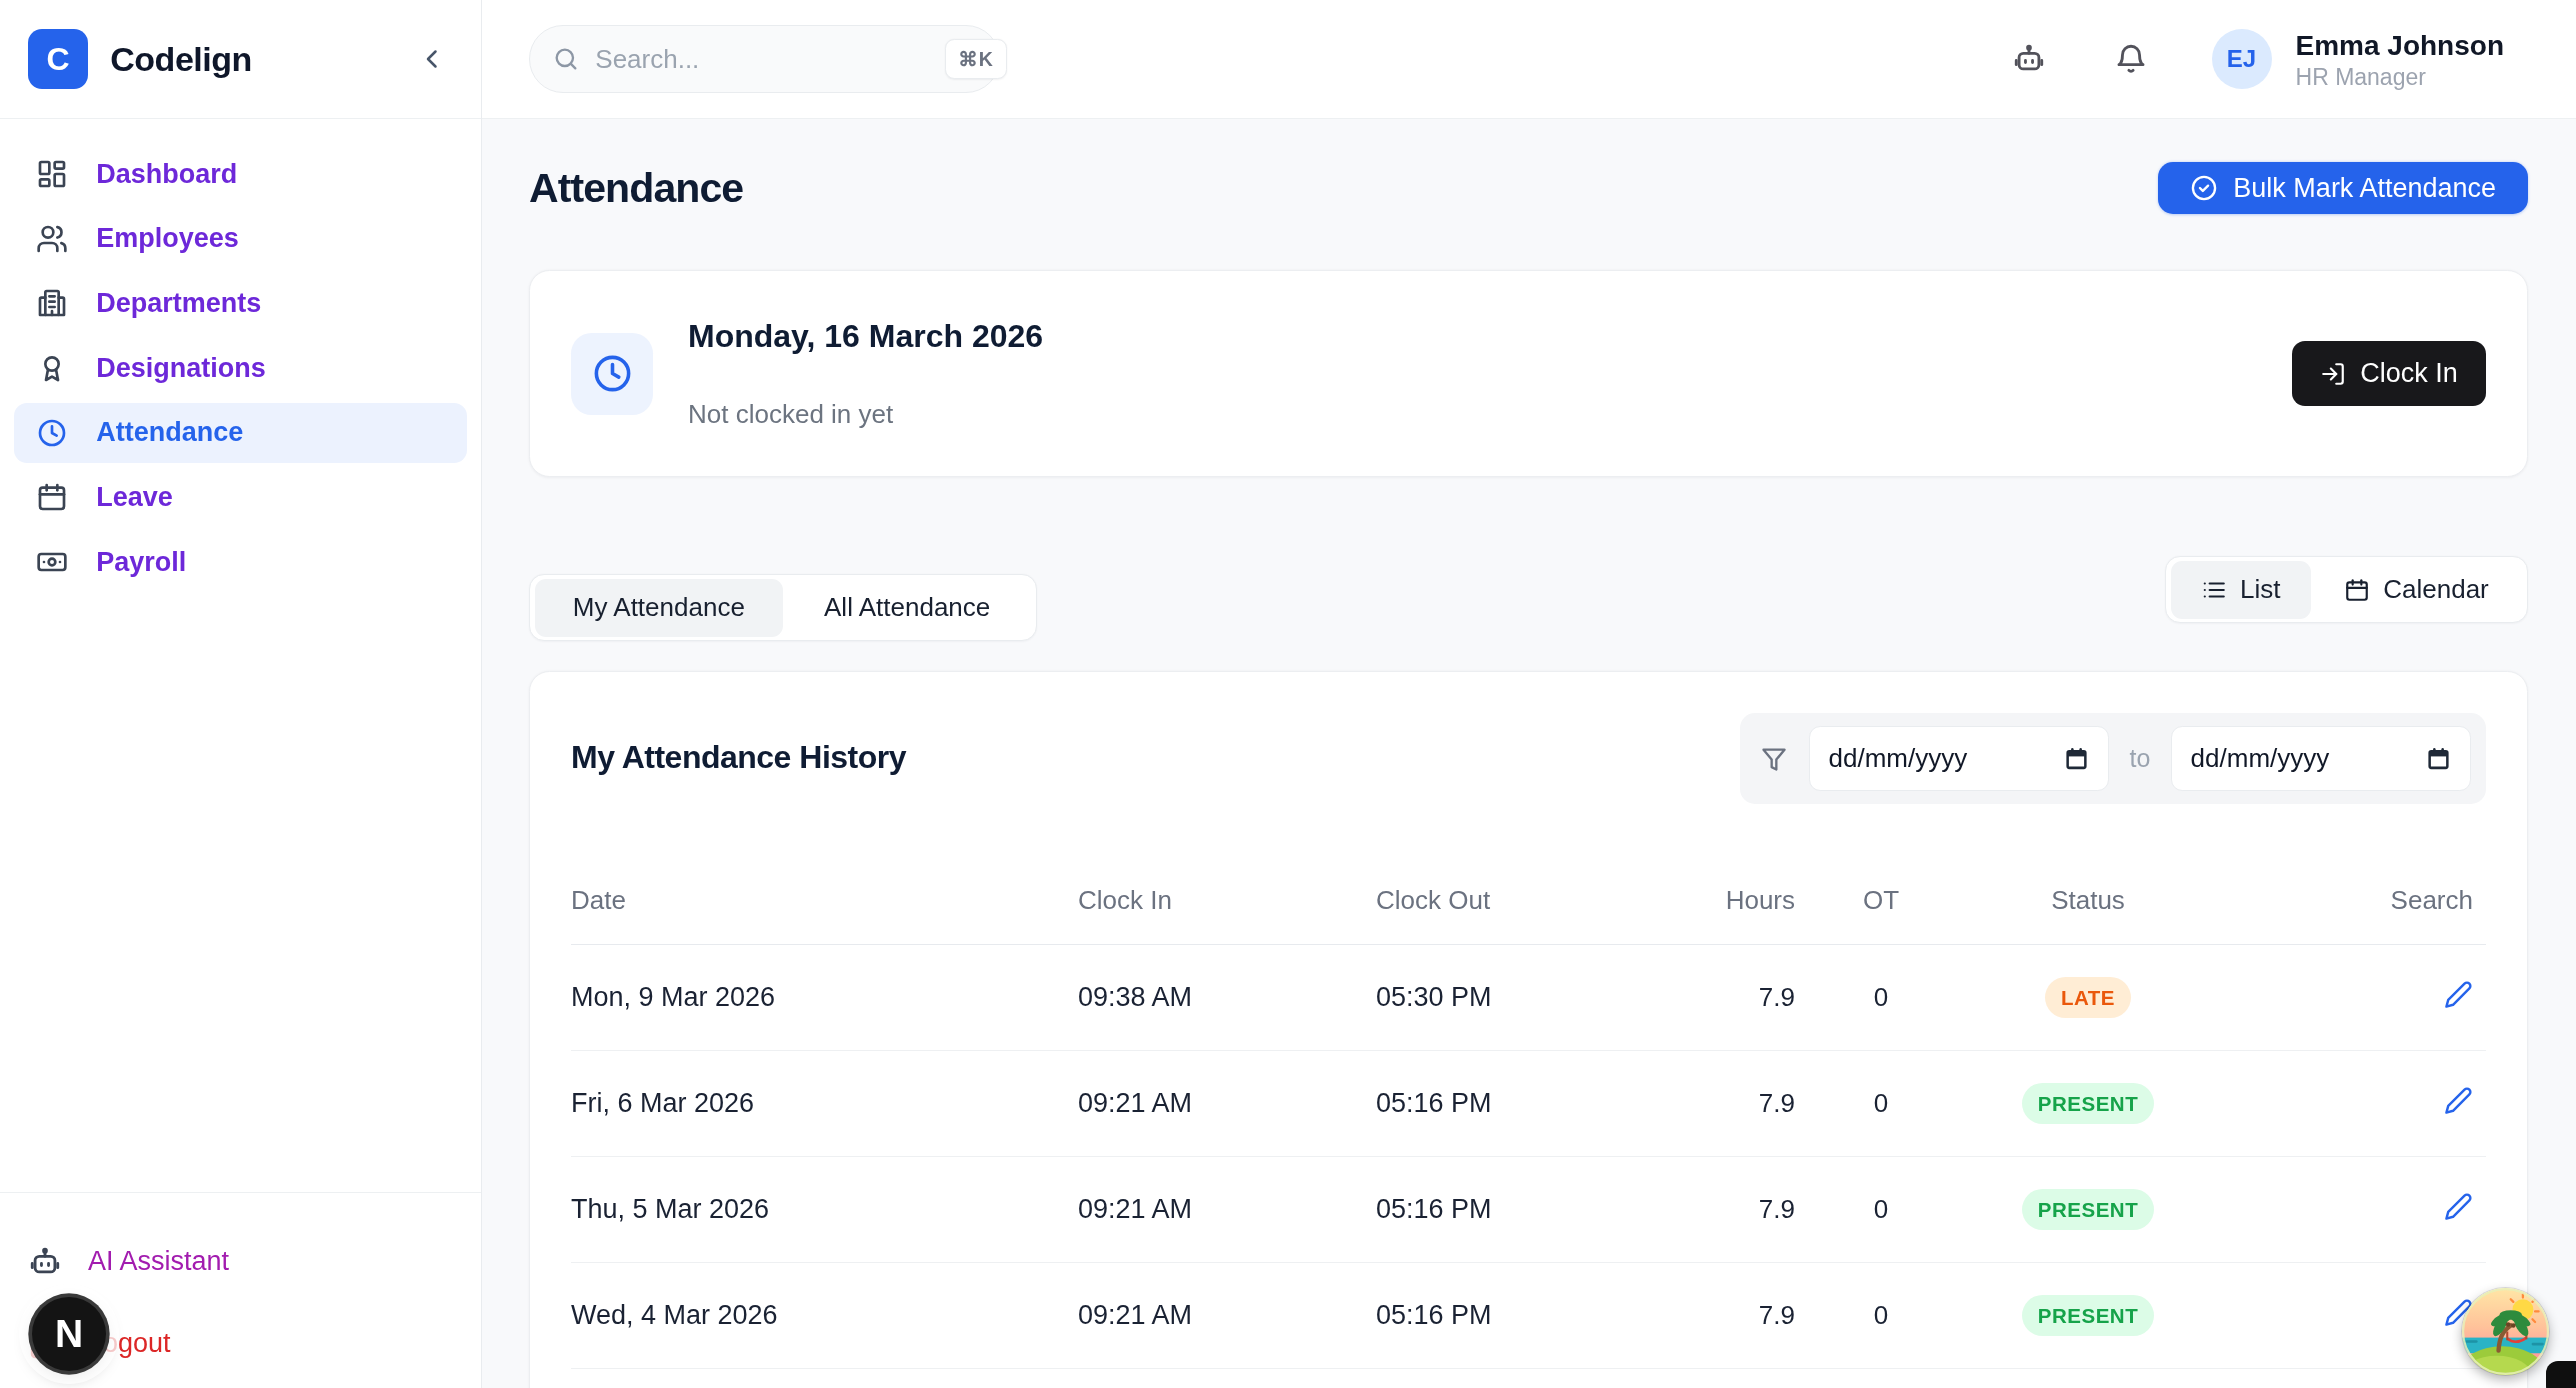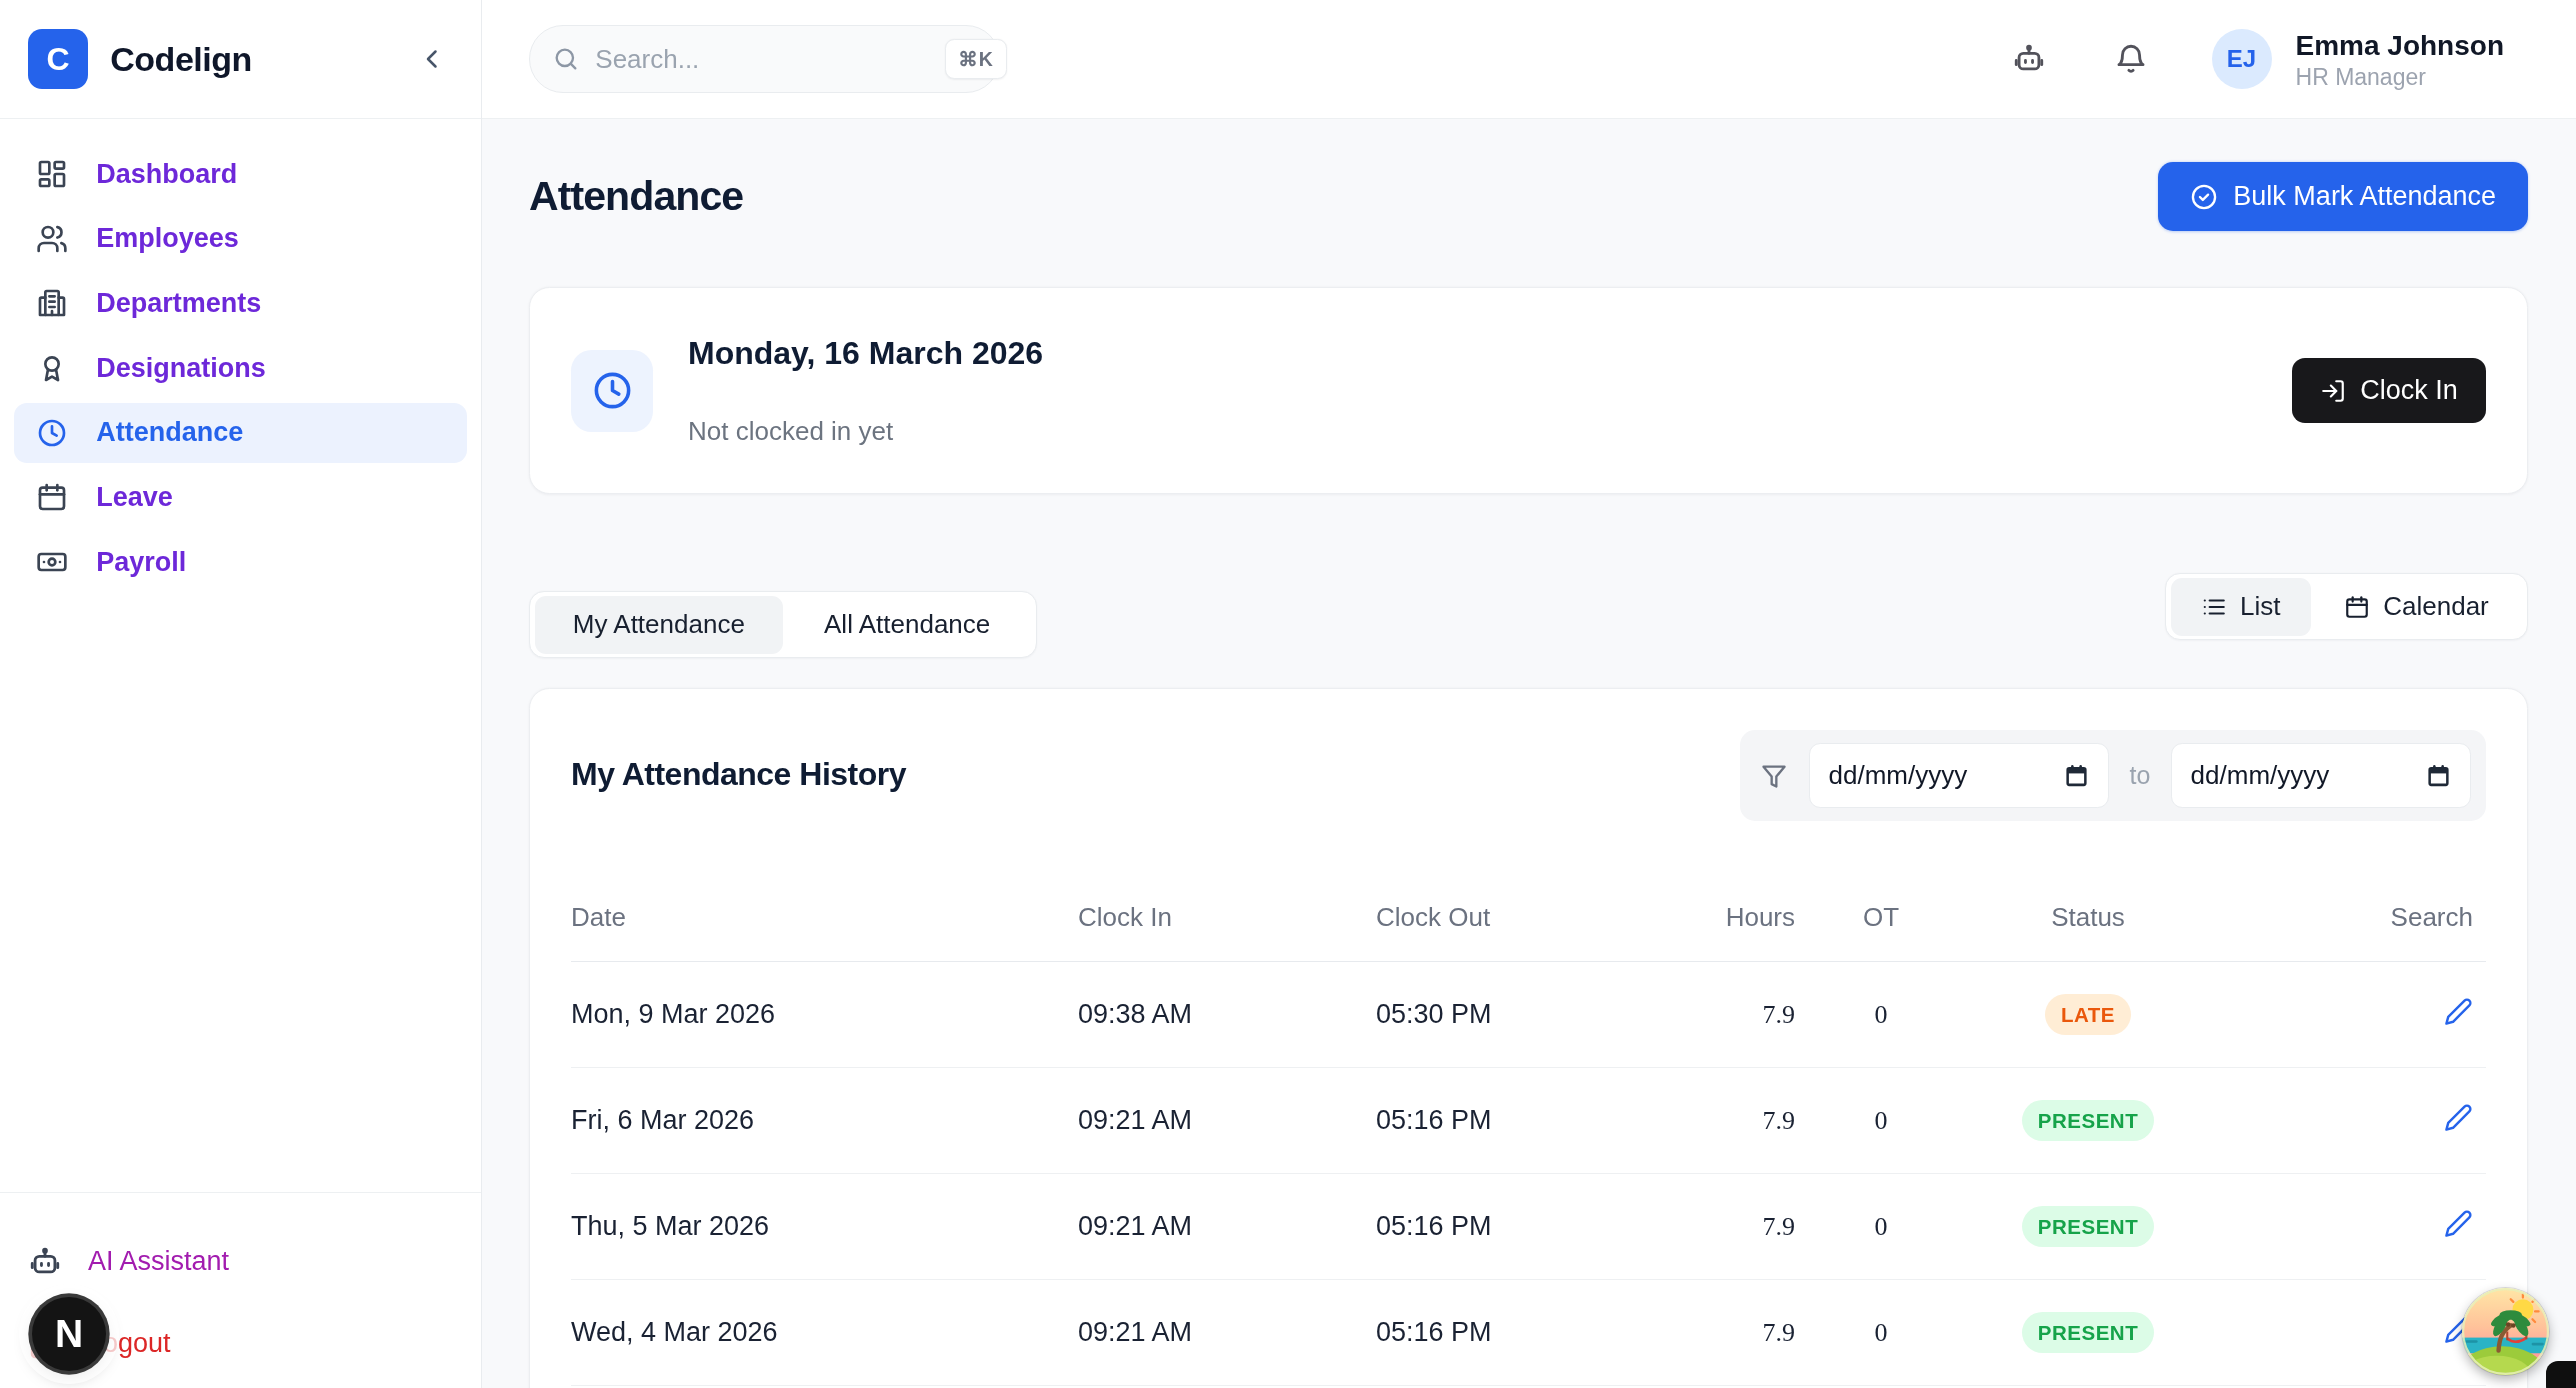--- a/index.html
+++ b/index.html
@@ -91,21 +91,21 @@
     margin-right:24px; cursor:pointer;
   }
   .user-meta .u-name { font-size:28px; font-weight:700; color:#111827; line-height:35px; }
   .user-meta .u-role { font-size:23px; color:#9ca3af; line-height:28px; }
 
   .content { padding:0 48px 0 47px; flex:1; }
 
   .page-head { margin-top:43px; display:flex; align-items:center; justify-content:space-between; }
   .page-title { font-size:41px; font-weight:800; color:#0f1c33; letter-spacing:-0.9px; }
   .bulk-btn {
-    height:69px; border:none; border-radius:15px; background:#2563eb; color:#fff;
+    height:52px; border:none; border-radius:15px; background:#2563eb; color:#fff;
     font-size:27px; font-weight:500; padding:0 32px; display:flex; align-items:center; gap:15px;
     cursor:pointer; box-shadow:0 0.9px 2.8px rgba(37,99,235,.3);
     font-family:"Liberation Sans", sans-serif;
   }
   .bulk-btn .ico { width:28px; height:28px; }
 
   .card {
     background:#fff; border:0.9px solid #eceef1; border-radius:20.5px;
     box-shadow:0 0.9px 2.8px rgba(16,24,40,.05);
   }
@@ -158,21 +158,21 @@
   .date-input .cal { width:25px; height:25px; color:#1f2937; }
   .to-label { font-size:25px; color:#9aa3af; padding:0 5.6px; }
 
   .grid7 { display:grid; grid-template-columns:507px 298px 321px 126px 116px 298px 1fr; align-items:center; }
   .thead { margin-top:52px; height:89px; border-bottom:0.9px solid #e7eaee; color:#6b7280; font-size:26px; }
   .trow { height:106px; border-bottom:0.9px solid #eef0f2; font-size:27px; color:#1a2233; }
   .c-hours { text-align:right; padding-right:28px; }
   .c-ot { text-align:center; }
   .c-status { text-align:center; }
   .c-actions { text-align:right; padding-right:13px; }
-  .mono { font-family:Liberation Serif, serif; font-size:26px; }
+  .mono { font-family:Liberation Sans, sans-serif; font-size:26px; }
   .badge {
     display:inline-block; padding:8.4px 16px; border-radius:20.5px;
     font-size:20.5px; font-weight:700; letter-spacing:0.5px;
   }
   .badge.late { background:#ffedd5; color:#ea580c; }
   .badge.present { background:#dcfce7; color:#16a34a; }
   .edit-btn { border:none; background:transparent; color:#2563eb; cursor:pointer; }
   .edit-btn svg { width:29px; height:29px; }
 
   

